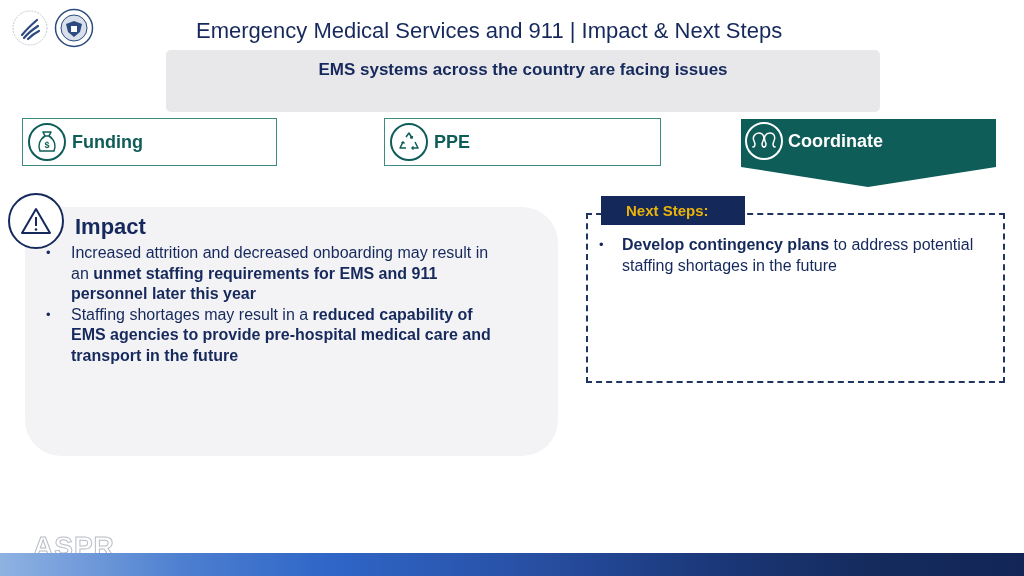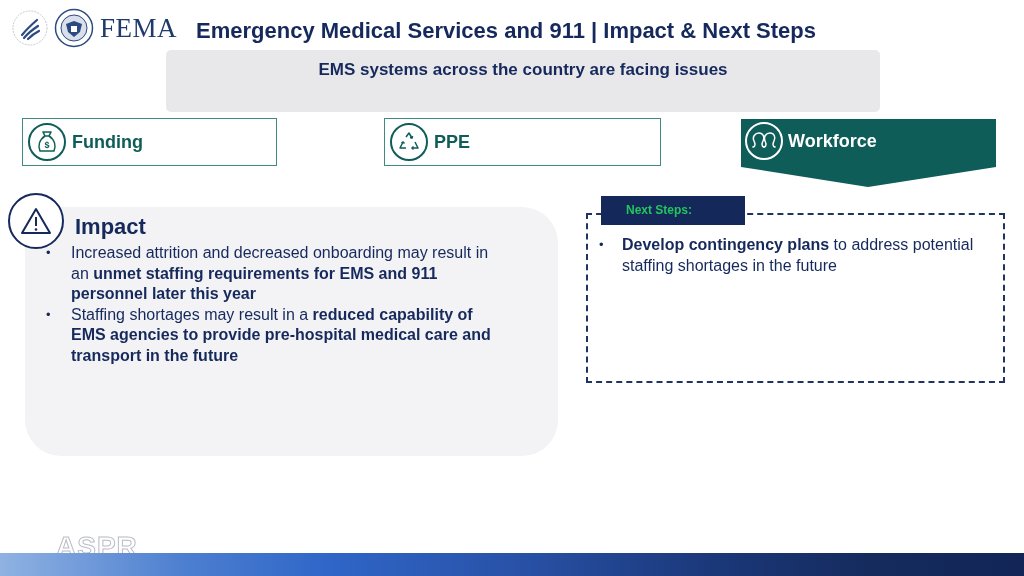--- a/index.html
+++ b/index.html
@@ -4,21 +4,21 @@
   <style>
     * { box-sizing: border-box; margin: 0; padding: 0; }
     html, body { width: 1024px; height: 576px; overflow: hidden; background: #ffffff; }
     body { position: relative; font-family: "Liberation Sans", sans-serif; color: #14285a; }
 
     .logo-area { position: absolute; left: 10px; top: 6px; height: 44px; display: flex; align-items: center; gap: 4px; }
     .hhs-logo { width: 40px; height: 40px; }
     .dhs-seal { width: 40px; height: 40px; }
     .fema-word { font-family: "Liberation Serif", serif; font-size: 27px; color: #1f3a6b; letter-spacing: 0.5px; margin-left: 2px; }
 
-    .page-title { position: absolute; left: 196px; top: 18px; font-size: 22px; font-weight: bold; color: #16295c; white-space: nowrap; }
+    .page-title { position: absolute; left: 196px; top: 18px; font-size: 22px; font-weight: normal; color: #16295c; white-space: nowrap; }
 
     .banner { position: absolute; left: 166px; top: 50px; width: 714px; height: 62px; background: #e8e8ea; border-radius: 5px; }
     .banner-text { position: absolute; left: 0; right: 0; top: 10px; text-align: center; font-size: 17px; font-weight: bold; color: #16295c; }
 
     .cat { position: absolute; top: 118px; height: 48px; border: 1.5px solid #3e8b84; background: #fff; display: flex; align-items: center; }
     .cat .ico { width: 38px; height: 38px; border: 2px solid #0e5d58; border-radius: 50%; margin-left: 5px; display: flex; align-items: center; justify-content: center; }
     .cat .lbl { font-size: 18px; font-weight: bold; color: #0e5d58; margin-left: 6px; }
     .cat-funding { left: 22px; width: 255px; }
     .cat-ppe { left: 384px; width: 277px; }
 
@@ -29,45 +29,44 @@
 
     .impact-box { position: absolute; left: 25px; top: 207px; width: 533px; height: 249px; background: #f3f3f5; border-radius: 36px; }
     .warn-icon { position: absolute; left: 8px; top: 193px; width: 56px; height: 56px; border: 2.5px solid #16295c; border-radius: 50%; background: #fff; display: flex; align-items: center; justify-content: center; }
     .impact-title { position: absolute; left: 75px; top: 214px; font-size: 22px; font-weight: bold; color: #16295c; }
     .impact-list { position: absolute; left: 44px; top: 243px; width: 450px; list-style: none; }
     .impact-list li { position: relative; padding-left: 27px; font-size: 16px; line-height: 20.5px; color: #16295c; }
     .impact-list li::before { content: "•"; position: absolute; left: 2px; top: 0; font-size: 13px; }
     .impact-list b { font-weight: bold; }
 
     .next-box { position: absolute; left: 586px; top: 213px; width: 419px; height: 170px; border: 2px dashed #1f3460; }
-    .next-tab { position: absolute; left: 601px; top: 196px; width: 144px; height: 29px; background: #14285a; color: #22c55e; font-size: 12px; font-weight: bold; padding-left: 25px; line-height: 29px; }
+    .next-tab { position: absolute; left: 601px; top: 196px; width: 144px; height: 29px; background: #14285a; color: #eab308; font-size: 15px; font-weight: bold; padding-left: 25px; line-height: 29px; }
     .next-list { position: absolute; left: 598px; top: 235px; width: 395px; list-style: none; }
     .next-list li { position: relative; padding-left: 24px; font-size: 16px; line-height: 20.5px; color: #16295c; }
     .next-list li::before { content: "•"; position: absolute; left: 1px; top: 0; font-size: 13px; }
 
     .footer-bar { position: absolute; left: 0; top: 553px; width: 1024px; height: 23px;
       background: linear-gradient(90deg, #8fb2e2 0%, #4d7fd0 18%, #2f66c8 32%, #2952a8 50%, #1a3778 70%, #152b5e 85%, #122556 100%); }
-    .aspr-logo { position: absolute; left: 33px; top: 531px; font-size: 28px; font-weight: bold; color: transparent; -webkit-text-stroke: 1px #b8bcc4; letter-spacing: 1px; margin-left: 23px; }
+    .aspr-logo { position: absolute; left: 33px; top: 531px; font-size: 28px; font-weight: bold; color: transparent; -webkit-text-stroke: 1px #b8bcc4; letter-spacing: 1px; }
     .page-num { position: absolute; left: 957px; top: 540px; font-size: 12px; color: #2a3560; margin-top: 12px; }
   </style>
 </head>
 <body>
 
 <div class="logo-area">
   <svg class="hhs-logo" viewBox="0 0 40 40">
     <circle cx="20" cy="20" r="17" fill="none" stroke="#c5cad3" stroke-width="1" stroke-dasharray="2 1"></circle>
     <path d="M12 27 C16 22, 20 18, 27 12 M14 30 C18 25, 22 22, 28 18 M18 31 C22 27, 25 25, 29 23" stroke="#2b4a80" stroke-width="2.2" fill="none" stroke-linecap="round"></path>
   </svg>
   <svg class="dhs-seal" viewBox="0 0 40 40">
     <circle cx="20" cy="20" r="18.5" fill="#ffffff" stroke="#2b4a80" stroke-width="1.5"></circle>
     <circle cx="20" cy="20" r="13" fill="#d9e0ec" stroke="#2b4a80" stroke-width="1"></circle>
     <path d="M12 16 L20 13 L28 16 L26 24 L20 29 L14 24 Z" fill="#2b4a80"></path>
     <rect x="17" y="18" width="6" height="6" fill="#ffffff"></rect>
   </svg>
-  <span class="fema-word">FEMA</span>
 </div>
 
 <div class="page-title">Emergency Medical Services and 911 | Impact &amp; Next Steps</div>
 
 <div class="banner">
   <div class="banner-text">EMS systems across the country are facing issues</div>
 </div>
 
 <div class="cat cat-funding">
   <span class="ico">
@@ -97,21 +96,21 @@
 <div class="cat-workforce">
   <svg class="shape" width="255" height="68" viewBox="0 0 255 68">
     <polygon points="0,0 255,0 255,48 127,68 0,48" fill="#0e5d58"></polygon>
   </svg>
   <span class="ico">
     <svg width="26" height="20" viewBox="0 0 26 20">
       <path d="M2 16 C5 15, 4 12, 3 10 C1 6, 4 2, 8 2 C12 2, 14 6, 12 10 C11 12, 10 15, 13 16" fill="none" stroke="#ffffff" stroke-width="1.5" stroke-linecap="round"></path>
       <path d="M13 16 C16 15, 15 12, 14 10 C12 6, 15 2, 19 2 C23 2, 25 6, 23 10 C22 12, 21 15, 24 16" fill="none" stroke="#ffffff" stroke-width="1.5" stroke-linecap="round"></path>
     </svg>
   </span>
-  <span class="lbl">Workforce</span>
+  <span class="lbl">Coordinate</span>
 </div>
 
 <div class="impact-box"></div>
 <div class="warn-icon">
   <svg width="32" height="28" viewBox="0 0 32 28">
     <polygon points="16,2 30,26 2,26" fill="none" stroke="#16295c" stroke-width="2" stroke-linejoin="round"></polygon>
     <line x1="16" y1="10" x2="16" y2="19" stroke="#16295c" stroke-width="2"></line>
     <circle cx="16" cy="22.5" r="1.3" fill="#16295c"></circle>
   </svg>
 </div>

